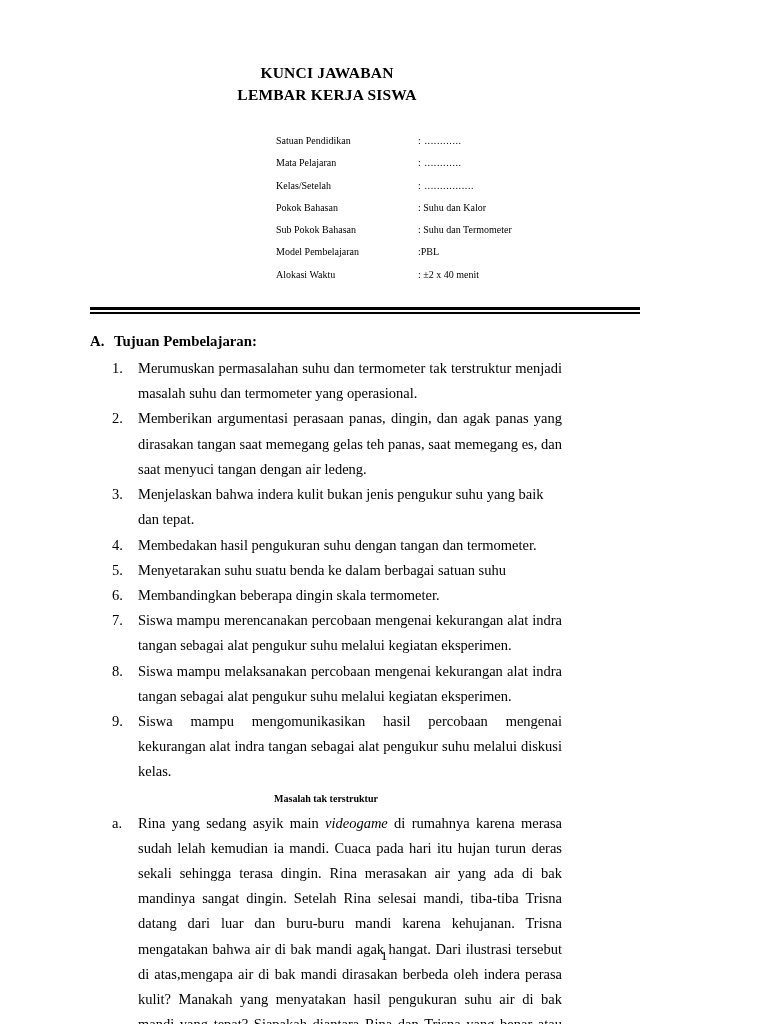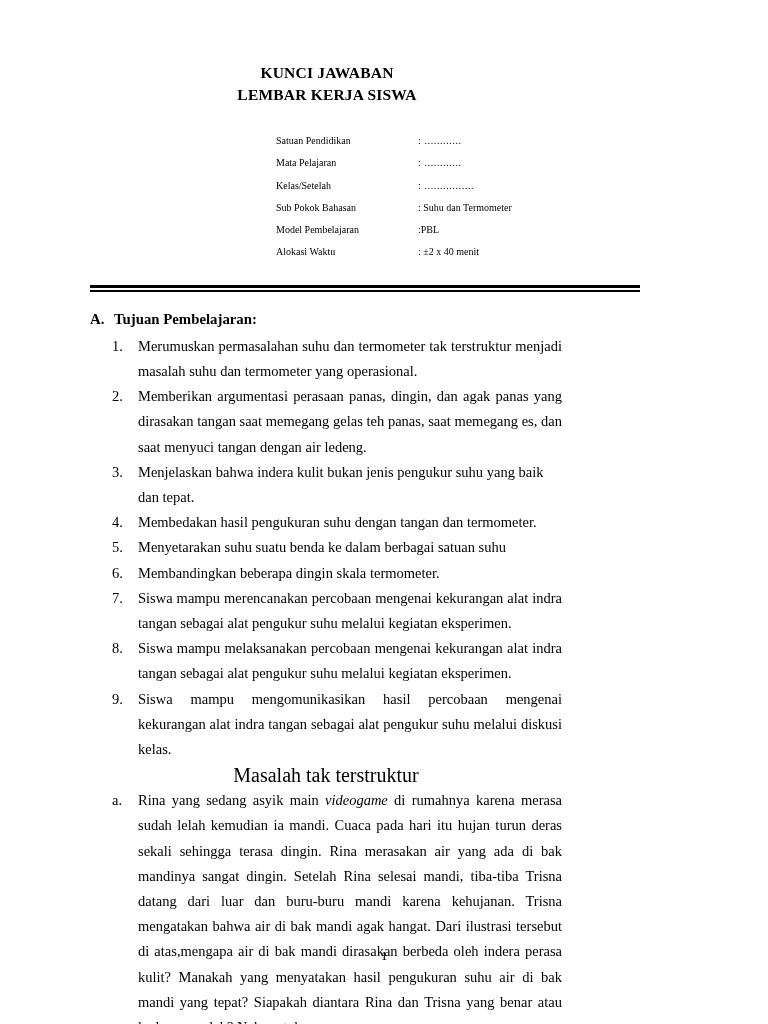--- a/index.html
+++ b/index.html
@@ -122,22 +122,22 @@
     text-justify: inter-word;
     hyphens: none;
   }
   .num-item .itext.nojust {
     text-align: left;
   }
 
   
   .sub-heading {
     text-align: center;
-    font-weight: normal;
-    font-size: 20px;
+    font-weight: bold;
+    font-size: 10px;
     line-height: 25px;
     margin-top: 1px;
   }
 
   
   .alpha-list {
     margin-left: 22px;
   }
   .alpha-item {
     display: flex;
@@ -184,20 +184,24 @@
       </tr>
       <tr>
         <td class="info-label">Mata Pelajaran</td>
         <td class="info-value dots">: ............</td>
       </tr>
       <tr>
         <td class="info-label">Kelas/Setelah</td>
         <td class="info-value dots">: ................</td>
       </tr>
       <tr>
+        <td class="info-label">Pokok Bahasan</td>
+        <td class="info-value">: Suhu dan Kalor</td>
+      </tr>
+      <tr>
         <td class="info-label">Sub Pokok Bahasan</td>
         <td class="info-value">: Suhu dan Termometer</td>
       </tr>
       <tr>
         <td class="info-label">Model Pembelajaran</td>
         <td class="info-value">:PBL</td>
       </tr>
       <tr>
         <td class="info-label">Alokasi Waktu</td>
         <td class="info-value">: ±2 x 40 menit</td>

